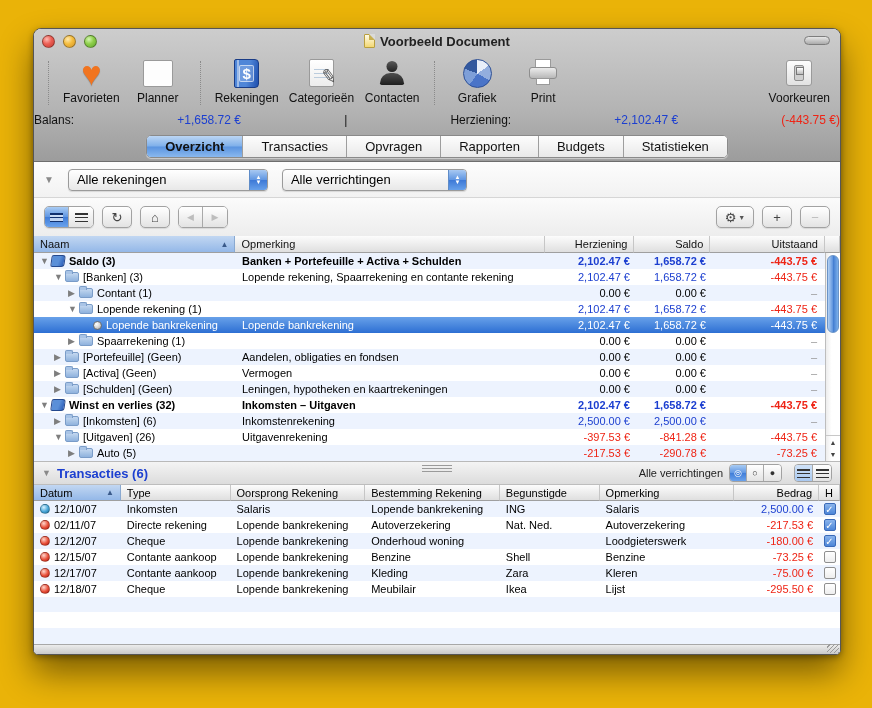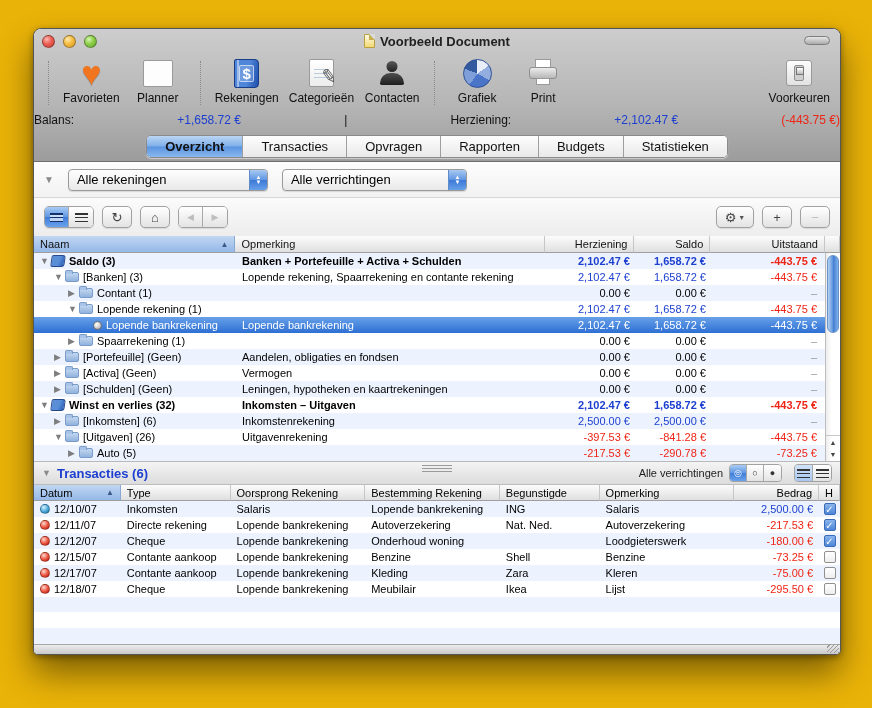--- a/index.html
+++ b/index.html
@@ -547,21 +547,21 @@
           <div class="tcell" style="width: 100px;">ING</div>
           <div class="tcell" style="width: 135px;">Salaris</div>
           <div class="tcell right c-blue" style="width: 85px;">2,500.00 €</div>
           <div class="tcell" style="width: 21px; justify-content: center; padding: 0px;">
             <span class="chk on">✓</span>
           </div>
         </div>
         <div class="txrow">
           <div class="tcell" style="width: 87px;">
             <span class="orb red"></span>
-            <span>12/11/07</span>
+            <span>02/11/07</span>
           </div>
           <div class="tcell" style="width: 110px;">Directe rekening</div>
           <div class="tcell" style="width: 135px;">Lopende bankrekening</div>
           <div class="tcell" style="width: 135px;">Autoverzekering</div>
           <div class="tcell" style="width: 100px;">Nat. Ned.</div>
           <div class="tcell" style="width: 135px;">Autoverzekering</div>
           <div class="tcell right c-red" style="width: 85px;">-217.53 €</div>
           <div class="tcell" style="width: 21px; justify-content: center; padding: 0px;">
             <span class="chk on">✓</span>
           </div>

